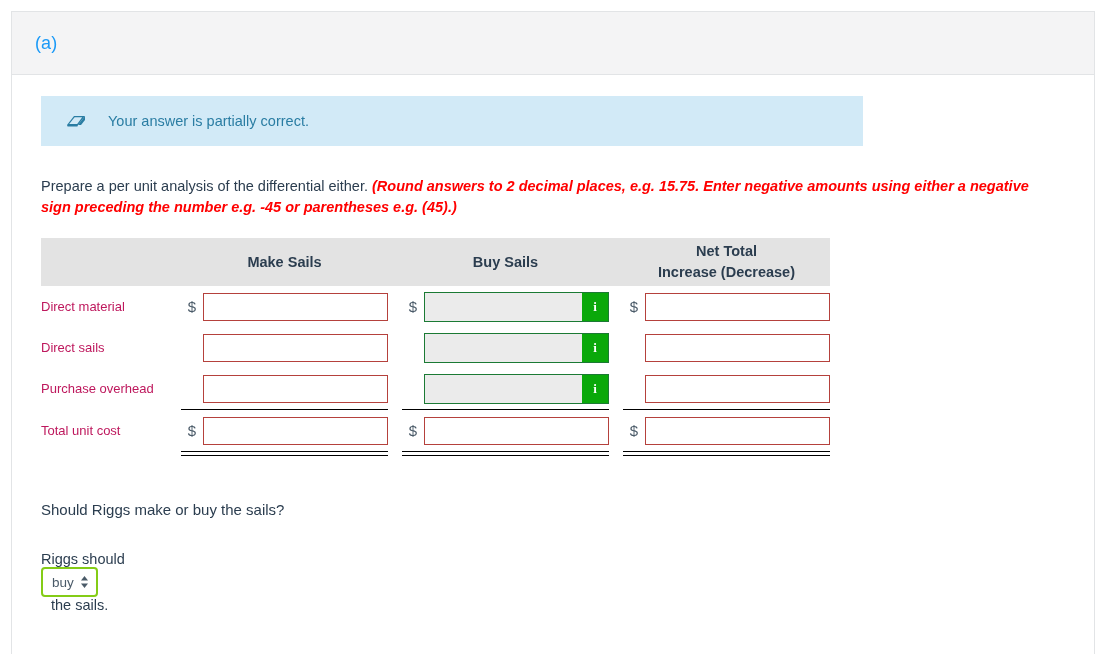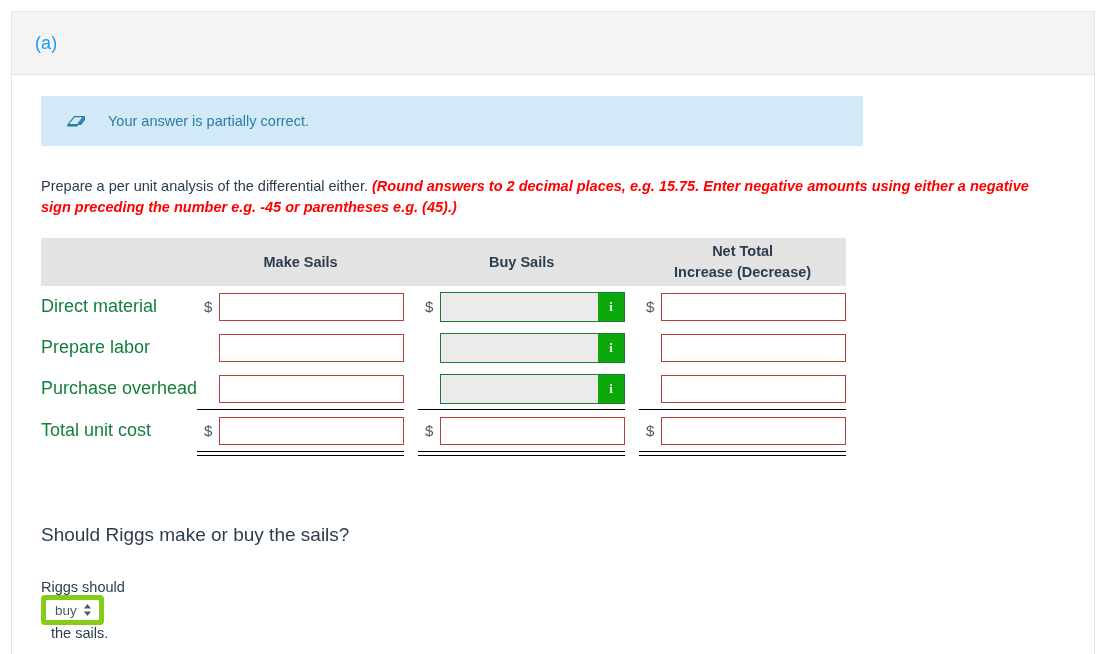--- a/index.html
+++ b/index.html
@@ -114,22 +114,22 @@
     color: #2b3d4f;
     text-align: center;
     line-height: 21px;
     vertical-align: bottom;
     padding-bottom: 7px;
   }
   .thead-blank { background: #e3e3e3; }
   .thead-two   { vertical-align: bottom; }
 
   .row-label {
-    font-size: 18px;
-    color: #15803d;
+    font-size: 13px;
+    color: #be185d;
     height: 41px;
     white-space: nowrap;
     padding-right: 4px;
   }
   .dollar {
     font-size: 15px;
     color: #4a5a68;
     text-align: center;
   }
 
@@ -183,42 +183,42 @@
   .rule-double {
     border-top: 1.6px solid #000000;
     border-bottom: 1.6px solid #000000;
     height: 3px;
     font-size: 0;
     line-height: 0;
   }
 
   
   .question {
-    margin-top: 68px;
-    font-size: 19px;
+    margin-top: 45px;
+    font-size: 15px;
     color: #2b3d4f;
   }
   .answer-line {
     margin-top: 33px;
     display: flex;
     align-items: flex-start;
     font-size: 14.5px;
     color: #2b3d4f;
     flex-direction: column;
   }
   .answer-line .pre { margin-right: 9px; }
   .answer-line .post { margin-left: 10px; }
 
   .sel {
     position: relative;
     display: inline-flex;
     align-items: center;
     height: 30px;
     min-width: 56px;
-    border: 5px solid #84cc16;
+    border: 2px solid #84cc16;
     border-radius: 4px;
     background: #ffffff;
     padding: 0 22px 0 9px;
     font-size: 13.5px;
     color: #4a5a68;
     box-sizing: border-box;
   }
   .sel .arrows {
     position: absolute;
     right: 7px;
@@ -303,21 +303,21 @@
               </div>
             </td>
             <td></td>
             <td class="dollar">$</td>
             <td class="cellpad">
               <div class="fld"></div>
             </td>
           </tr>
 
           <tr>
-            <td class="row-label">Prepare labor</td>
+            <td class="row-label">Direct sails</td>
             <td class="dollar"></td>
             <td class="cellpad">
               <div class="fld"></div>
             </td>
             <td></td>
             <td class="dollar"></td>
             <td class="cellpad">
               <div class="fld-green">
                 <span class="inner"></span>
                 <span class="info-btn">i</span>

